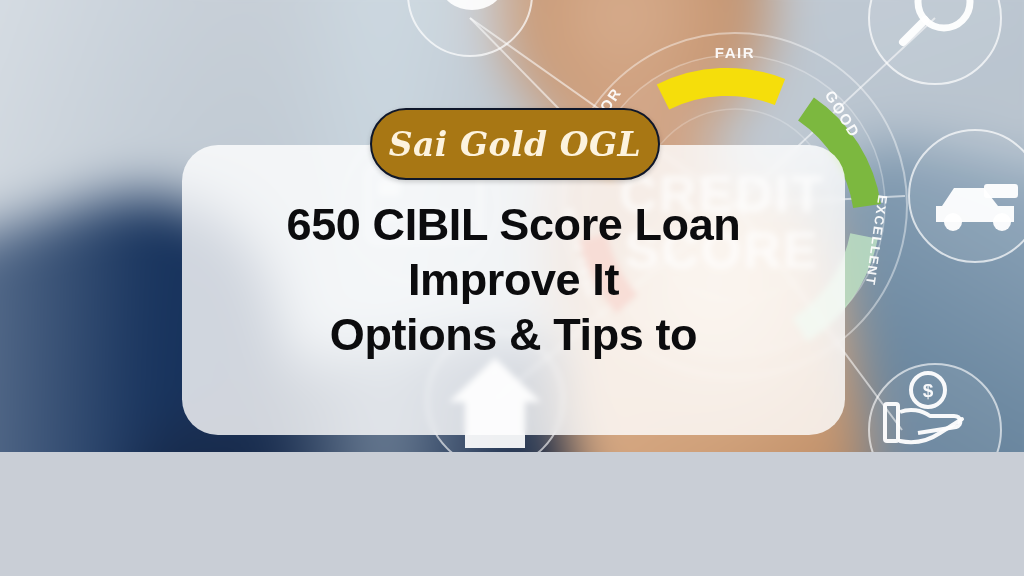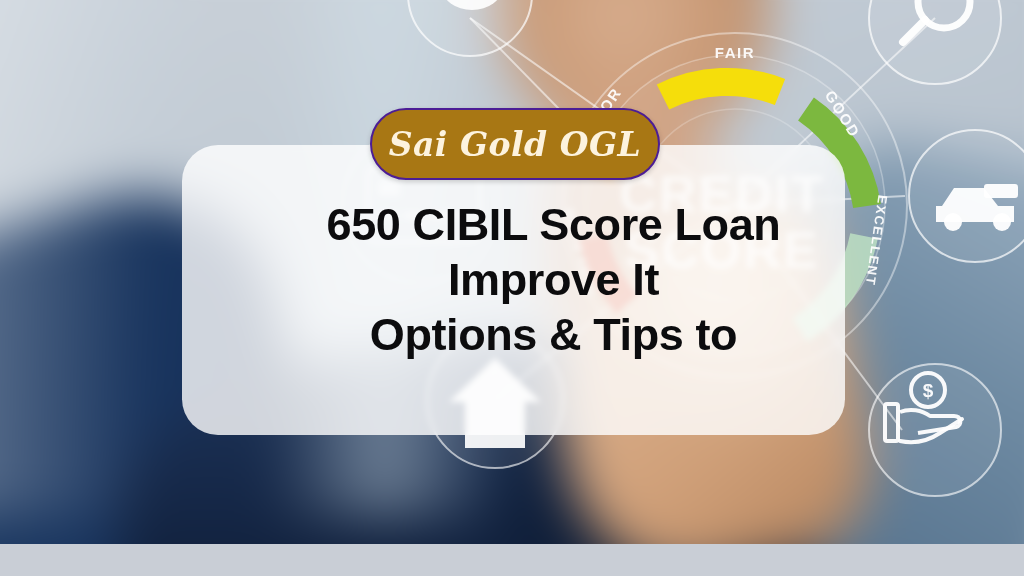--- a/index.html
+++ b/index.html
@@ -1,21 +1,21 @@
 <!DOCTYPE html>
 <html><head>
 <meta charset="utf-8">
 <style>
   html,body{margin:0;padding:0;}
   body{
     width:1024px;height:576px;overflow:hidden;
     font-family:"Liberation Sans", sans-serif;
     background:#c9ced6;
   }
-  #stage{position:relative;width:1024px;height:544px;overflow:hidden;}
+  #stage{position:relative;width:1024px;height:452px;overflow:hidden;}
 
   
   .photo{position:absolute;inset:-60px;filter:blur(26px);}
   .bg-base{
     background:
       linear-gradient(160deg,#cdd3da 0%,#c3ccd5 28%,#b9c4cf 55%,#c6cdd4 78%,#cfd4d9 100%);
   }
   .bg-wall-left{
     position:absolute;left:-60px;top:-60px;width:300px;height:700px;
     background:linear-gradient(180deg,#cdd5dd 0%,#bfc9d3 60%,#b6c1cc 100%);
@@ -84,39 +84,39 @@
     position:absolute;left:182px;top:145px;width:663px;height:290px;
     background:rgba(255,255,255,.80);
     border-radius:36px;
     backdrop-filter:blur(3px);
   }
 
   
   .badge{
     position:absolute;left:370px;top:108px;width:286px;height:68px;
     background:#a87714;
-    border:2px solid #4c1d95;
+    border:2px solid #0f172a;
     border-radius:40px;
     display:flex;align-items:center;justify-content:center;
     box-shadow:0 2px 5px rgba(0,0,0,.18);
   }
   .badge-text{
     font-family:"DejaVu Serif", serif;
     font-style:italic;font-weight:700;
     font-size:33px;color:#fdf3de;
     letter-spacing:.5px;white-space:nowrap;
   }
 
   
   .heading{
     position:absolute;left:182px;top:198px;width:663px;
     text-align:center;
     font-family:"Liberation Sans", sans-serif;
     font-weight:700;font-size:45px;line-height:1.22;
-    color:#0c0c0e;letter-spacing:-0.4px;margin-left:40px;
+    color:#0c0c0e;letter-spacing:-0.4px;
   }
   .heading .ln{display:block;}
 </style>
 </head>
 <body>
 
 <div id="stage">
 
   <div class="photo bg-base">
     <div class="bg-wall-left"></div>

